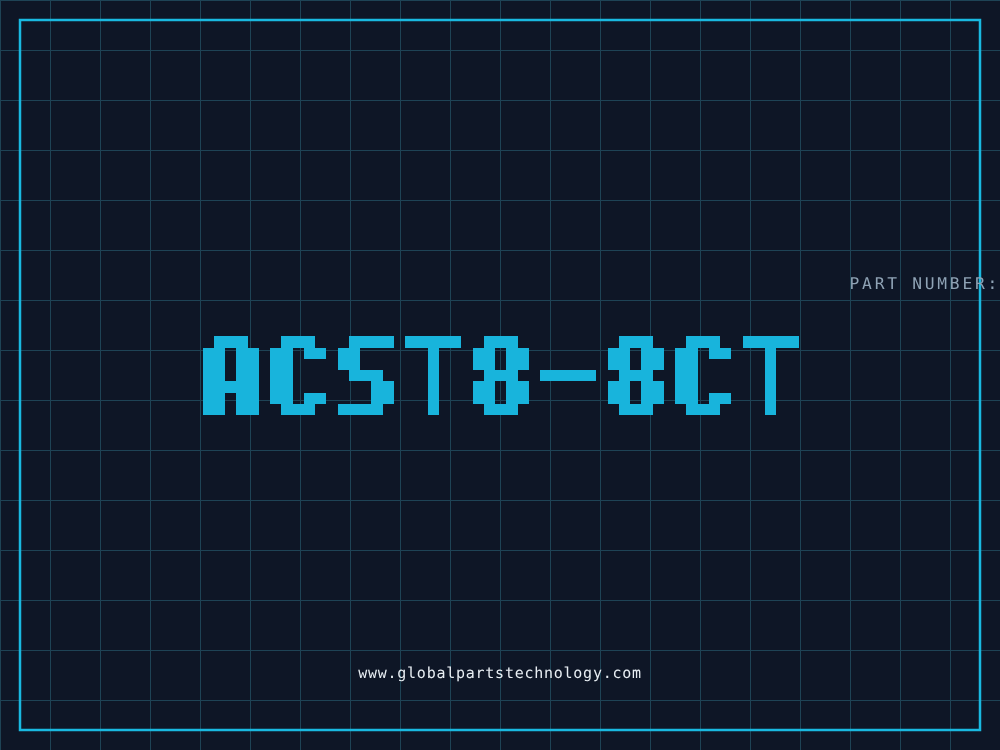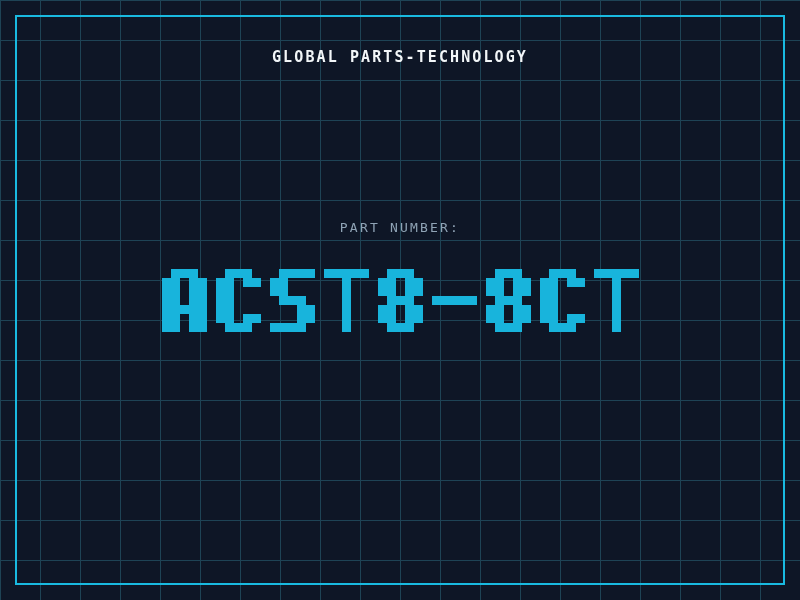--- a/index.html
+++ b/index.html
@@ -58,20 +58,21 @@
     color: #2aabd4;
     font-size: 13px;
     letter-spacing: 1.9px;
   }
 
   #part-label {
     top: 220px;
     color: #8fa3b5;
     font-size: 13px;
     letter-spacing: 2.2px;
+    text-align: right;
   }
 
   #part-number-wrap {
     position: absolute;
     left: 0;
     top: 258px;
     width: 100%;
     height: 84px;
     display: flex;
     align-items: center;
@@ -89,21 +90,20 @@
     letter-spacing: 0.6px;
   }
 </style>
 </head>
 <body>
 
 <div id="card">
 
   <div id="frame"></div>
 
-  <div class="row" id="header-title">GLOBAL PARTS-TECHNOLOGY</div>
 
 
   <div class="row" id="part-label">PART NUMBER:</div>
 
   <div id="part-number-wrap">
     <svg id="part-number-svg" xmlns="http://www.w3.org/2000/svg" role="img" width="477" height="63" viewBox="0 0 477 63" shape-rendering="crispEdges" aria-label="ACST8-8CT">
         <g fill="#18b4dc">
           <rect x="9" y="0" width="27" height="9"></rect>
           <rect x="0" y="9" width="18" height="9"></rect>
           <rect x="27" y="9" width="18" height="9"></rect>
@@ -175,14 +175,15 @@
           <rect x="450" y="9" width="9" height="9"></rect>
           <rect x="450" y="18" width="9" height="9"></rect>
           <rect x="450" y="27" width="9" height="9"></rect>
           <rect x="450" y="36" width="9" height="9"></rect>
           <rect x="450" y="45" width="9" height="9"></rect>
           <rect x="450" y="54" width="9" height="9"></rect>
         </g>
       </svg>
   </div>
 
+  <div class="row" id="footer-url">www.globalpartstechnology.com</div>
 
 </div>
 
 </body></html>

